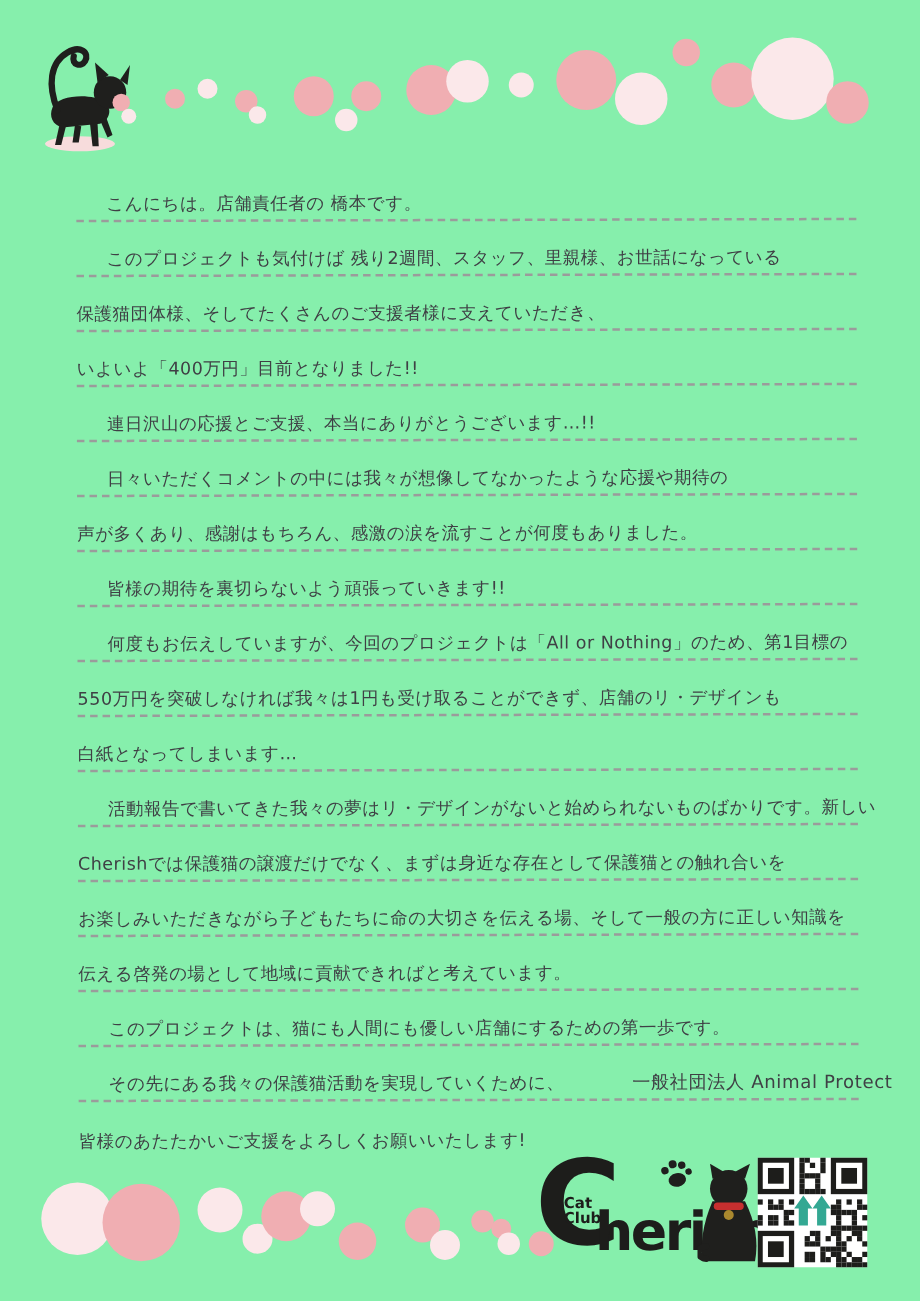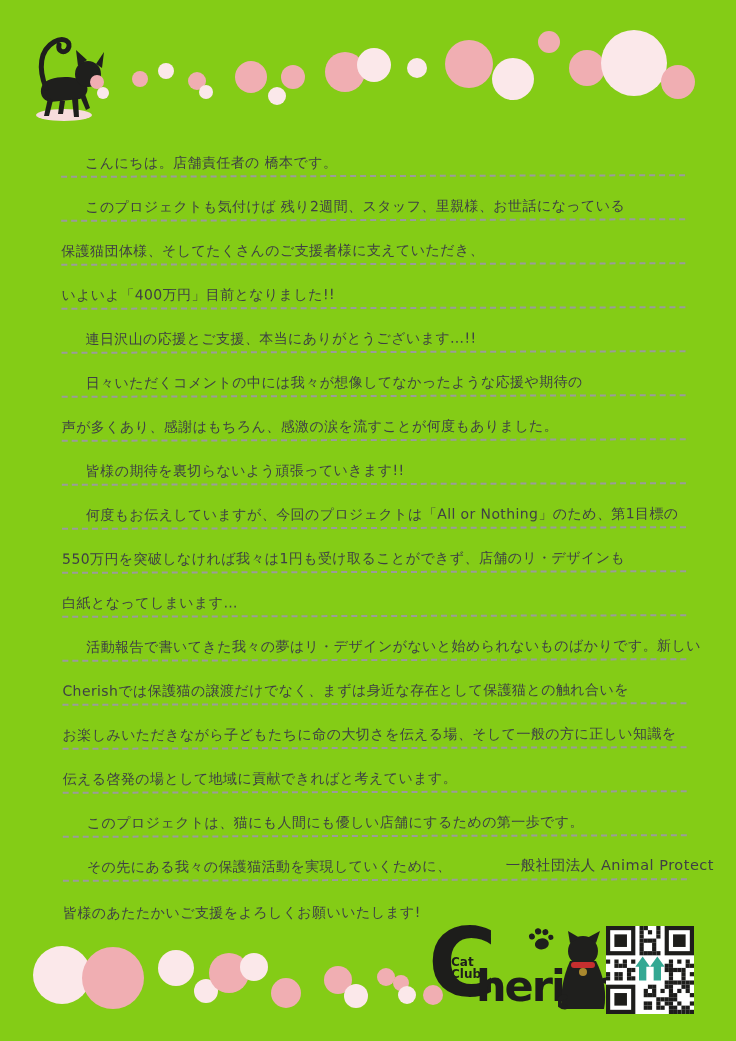--- a/index.html
+++ b/index.html
@@ -1,16 +1,16 @@
 <!DOCTYPE html>
 <html><head>
 <meta charset="utf-8">
 <style>
   html,body{margin:0;padding:0;background:#dedede;}
-  .page{position:relative;width:736px;height:1041px;margin:0 auto;background:#84cc16;
+  .page{position:relative;width:736px;height:1041px;margin:0 auto;background:#86efac;
         overflow:hidden;font-family:"DejaVu Sans",sans-serif;}
   
   .circle{position:absolute;border-radius:50%;}
   .c-dark{background:#f0aeb2;}
   .c-light{background:#fbe8ea;}
   
   .letter{position:absolute;left:62px;top:133px;width:624px;color:#3f4045;
           transform:rotate(-0.15deg);}
   .line{height:44px;display:flex;align-items:flex-end;padding-bottom:3px;
         box-sizing:border-box;border-bottom:2px dashed #9b9b9b;

